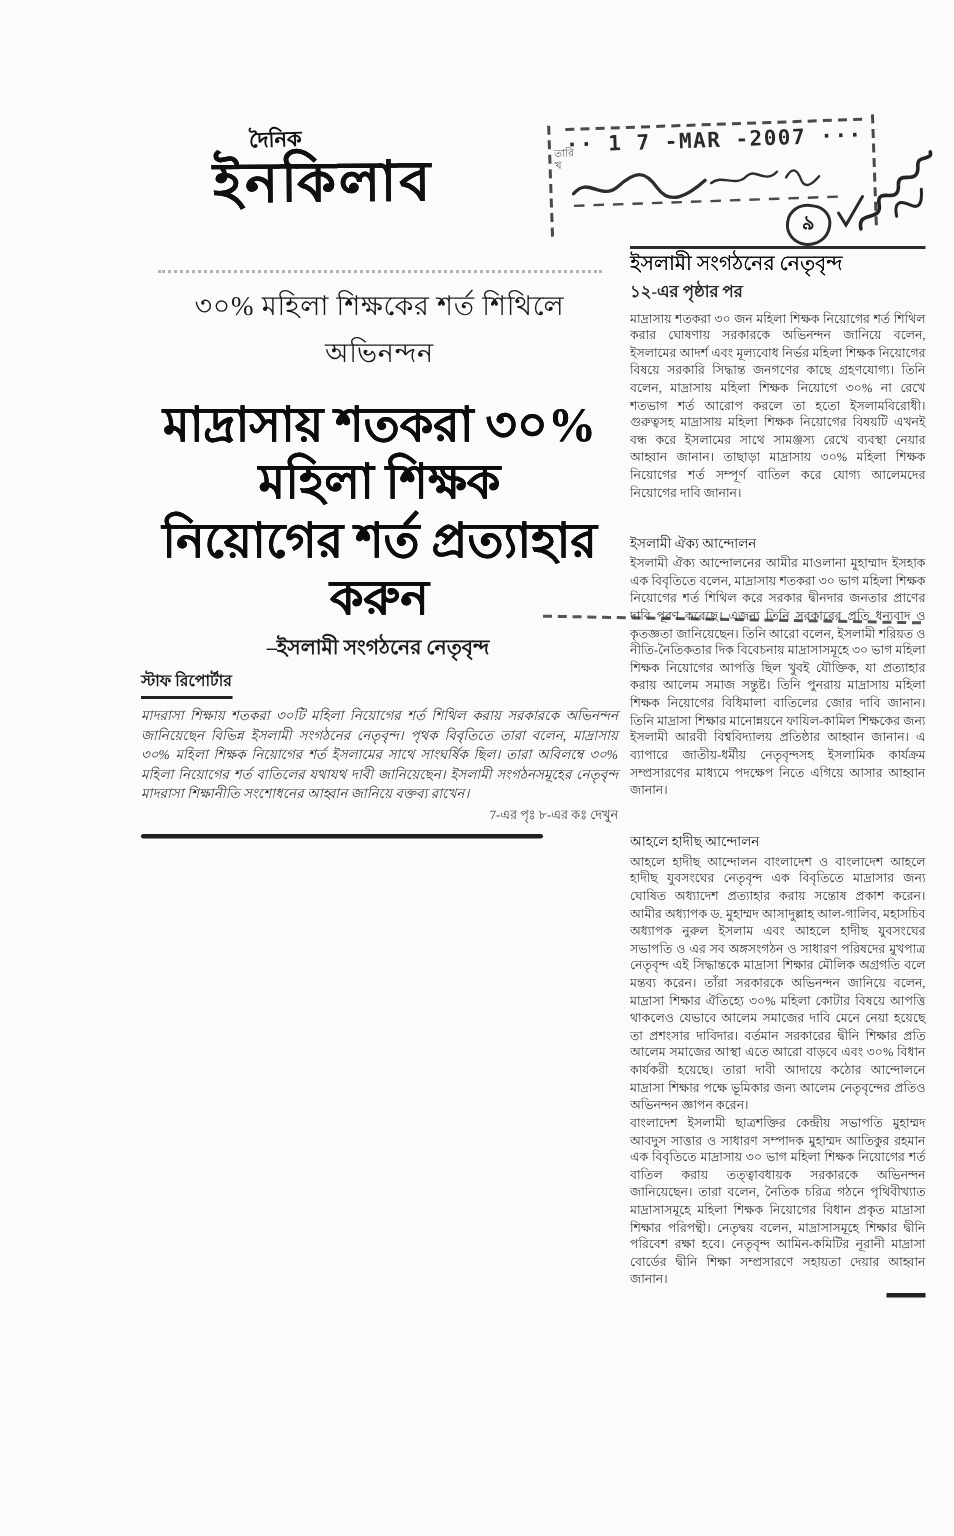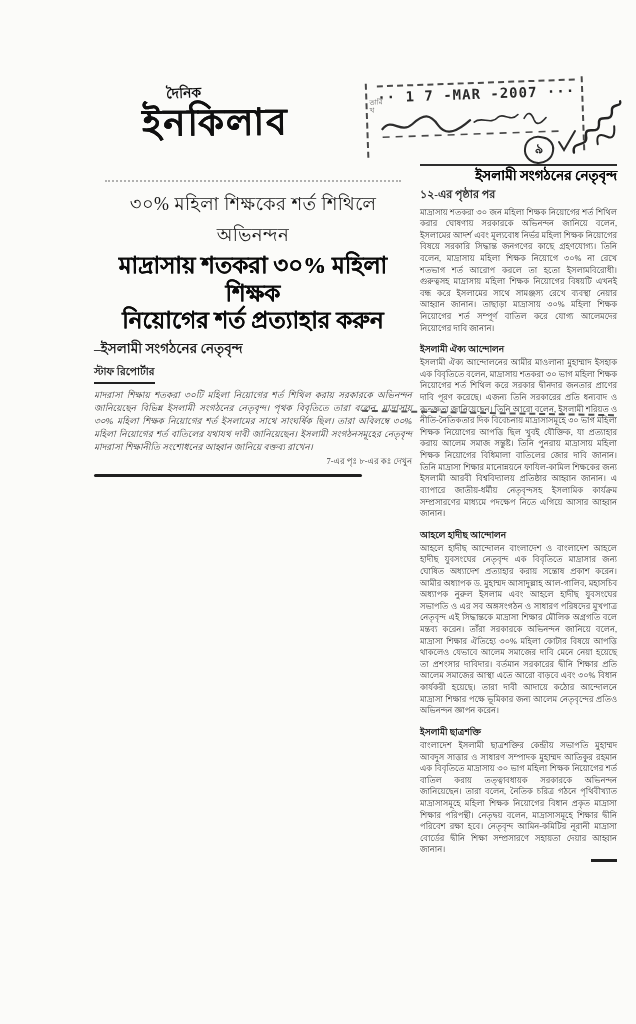--- a/index.html
+++ b/index.html
@@ -29,37 +29,37 @@
   .circle-mark{position:absolute;left:524px;top:136px;width:26px;height:24px;border:2px solid #2b2b2b;
     border-radius:50% 45% 55% 50%;transform:rotate(8deg);text-align:center;font-size:13px;font-weight:bold;
     line-height:22px;color:#222;}
   .check-mark{position:absolute;left:556px;top:128px;}
   .handwritten-note{position:absolute;left:556px;top:84px;}
 
   
   .left-article{position:absolute;left:94px;top:180px;width:318px;}
   .dotted-top{border-top:2px dotted #8a8a8a;width:296px;margin:0 auto 8px auto;opacity:.65;}
   .kicker{text-align:center;font-size:18px;color:#181818;letter-spacing:.5px;}
-  .headline{font-size:23px;font-weight:bold;text-align:center;line-height:1.2;color:#0c0c0c;margin-top:0;
+  .headline{font-size:32px;font-weight:bold;text-align:center;line-height:1.2;color:#0c0c0c;margin-top:12px;
     text-shadow:0 0 .4px #000;}
-  .attribution{text-align:left;font-size:13.5px;font-weight:bold;margin-top:3px;padding-right:2px;}
+  .attribution{text-align:center;font-size:13.5px;font-weight:bold;margin-top:3px;padding-right:2px;}
   .byline{display:inline-block;font-size:10.5px;font-weight:bold;border-bottom:2px solid #222;margin-top:2px;padding-bottom:1px;text-align:center;}
   .left-body{font-size:9px;line-height:1.45;text-align:justify;color:#323232;margin-top:5px;font-style:italic;}
   .continuation{text-align:right;font-size:8.5px;color:#3a3a3a;margin-top:1px;}
   .left-rule{height:3px;background:#1f1f1f;width:268px;margin-top:5px;border-radius:2px;}
   .rule-dashes{position:absolute;left:362px;top:412px;width:252px;border-top:2px dashed #555;transform:rotate(1deg);}
 
   
   .right-column{position:absolute;left:420px;top:164px;width:197px;}
   .rc-rule-top{border-top:2.5px solid #2e2e2e;width:100%;margin-bottom:2px;}
-  .rc-header{font-size:13.5px;font-weight:bold;text-align:right;color:#0e0e0e;line-height:1.15;
+  .rc-header{font-size:13.5px;font-weight:normal;text-align:left;color:#0e0e0e;line-height:1.15;
     text-shadow:0 0 .3px #000;}
   .rc-continued{font-size:11px;font-weight:bold;color:#2a2a2a;margin:2px 0 2px 0;}
   .rc-body{font-size:8.3px;line-height:1.4;text-align:justify;color:#343434;}
-  .rc-subhead{font-size:9px;font-weight:bold;color:#161616;margin-top:8px;}
+  .rc-subhead{font-size:9px;font-weight:normal;color:#161616;margin-top:21px;}
   .rc-end-dash{width:26px;height:3px;background:#222;margin-left:auto;margin-top:3px;}
 </style>
 </head>
 <body>
 
 <div class="masthead">
   <div class="tagline">দৈনিক</div>
   <div class="title">ইনকিলাব</div>
 </div>
 
@@ -116,17 +116,16 @@
   <div class="rc-continued">১২-এর পৃষ্ঠার পর</div>
 
   <div class="rc-body">মাদ্রাসায় শতকরা ৩০ জন মহিলা শিক্ষক নিয়োগের শর্ত শিথিল করার ঘোষণায় সরকারকে অভিনন্দন জানিয়ে বলেন, ইসলামের আদর্শ এবং মূল্যবোধ নির্ভর মহিলা শিক্ষক নিয়োগের বিষয়ে সরকারি সিদ্ধান্ত জনগণের কাছে গ্রহণযোগ্য। তিনি বলেন, মাদ্রাসায় মহিলা শিক্ষক নিয়োগে ৩০% না রেখে শতভাগ শর্ত আরোপ করলে তা হতো ইসলামবিরোধী। গুরুত্বসহ মাদ্রাসায় মহিলা শিক্ষক নিয়োগের বিষয়টি এখনই বন্ধ করে ইসলামের সাথে সামঞ্জস্য রেখে ব্যবস্থা নেয়ার আহ্বান জানান। তাছাড়া মাদ্রাসায় ৩০% মহিলা শিক্ষক নিয়োগের শর্ত সম্পূর্ণ বাতিল করে যোগ্য আলেমদের নিয়োগের দাবি জানান।</div>
 
   <div class="rc-subhead">ইসলামী ঐক্য আন্দোলন</div>
   <div class="rc-body">ইসলামী ঐক্য আন্দোলনের আমীর মাওলানা মুহাম্মাদ ইসহাক এক বিবৃতিতে বলেন, মাদ্রাসায় শতকরা ৩০ ভাগ মহিলা শিক্ষক নিয়োগের শর্ত শিথিল করে সরকার দ্বীনদার জনতার প্রাণের দাবি পূরণ করেছে। এজন্য তিনি সরকারের প্রতি ধন্যবাদ ও কৃতজ্ঞতা জানিয়েছেন। তিনি আরো বলেন, ইসলামী শরিয়ত ও নীতি-নৈতিকতার দিক বিবেচনায় মাদ্রাসাসমূহে ৩০ ভাগ মহিলা শিক্ষক নিয়োগের আপত্তি ছিল খুবই যৌক্তিক, যা প্রত্যাহার করায় আলেম সমাজ সন্তুষ্ট। তিনি পুনরায় মাদ্রাসায় মহিলা শিক্ষক নিয়োগের বিধিমালা বাতিলের জোর দাবি জানান। তিনি মাদ্রাসা শিক্ষার মানোন্নয়নে ফাযিল-কামিল শিক্ষকের জন্য ইসলামী আরবী বিশ্ববিদ্যালয় প্রতিষ্ঠার আহ্বান জানান। এ ব্যাপারে জাতীয়-ধর্মীয় নেতৃবৃন্দসহ ইসলামিক কার্যক্রম সম্প্রসারণের মাধ্যমে পদক্ষেপ নিতে এগিয়ে আসার আহ্বান জানান।</div>
 
   <div class="rc-subhead">আহলে হাদীছ আন্দোলন</div>
   <div class="rc-body">আহলে হাদীছ আন্দোলন বাংলাদেশ ও বাংলাদেশ আহলে হাদীছ যুবসংঘের নেতৃবৃন্দ এক বিবৃতিতে মাদ্রাসার জন্য ঘোষিত অধ্যাদেশ প্রত্যাহার করায় সন্তোষ প্রকাশ করেন। আমীর অধ্যাপক ড. মুহাম্মদ আসাদুল্লাহ আল-গালিব, মহাসচিব অধ্যাপক নুরুল ইসলাম এবং আহলে হাদীছ যুবসংঘের সভাপতি ও এর সব অঙ্গসংগঠন ও সাধারণ পরিষদের মুখপাত্র নেতৃবৃন্দ এই সিদ্ধান্তকে মাদ্রাসা শিক্ষার মৌলিক অগ্রগতি বলে মন্তব্য করেন। তাঁরা সরকারকে অভিনন্দন জানিয়ে বলেন, মাদ্রাসা শিক্ষার ঐতিহ্যে ৩০% মহিলা কোটার বিষয়ে আপত্তি থাকলেও যেভাবে আলেম সমাজের দাবি মেনে নেয়া হয়েছে তা প্রশংসার দাবিদার। বর্তমান সরকারের দ্বীনি শিক্ষার প্রতি আলেম সমাজের আস্থা এতে আরো বাড়বে এবং ৩০% বিধান কার্যকরী হয়েছে। তারা দাবী আদায়ে কঠোর আন্দোলনে মাদ্রাসা শিক্ষার পক্ষে ভূমিকার জন্য আলেম নেতৃবৃন্দের প্রতিও অভিনন্দন জ্ঞাপন করেন।</div>
 
-  <div class="rc-subhead">ইসলামী ছাত্রশক্তি</div>
   <div class="rc-body">বাংলাদেশ ইসলামী ছাত্রশক্তির কেন্দ্রীয় সভাপতি মুহাম্মদ আবদুস সাত্তার ও সাধারণ সম্পাদক মুহাম্মদ আতিকুর রহমান এক বিবৃতিতে মাদ্রাসায় ৩০ ভাগ মহিলা শিক্ষক নিয়োগের শর্ত বাতিল করায় তত্ত্বাবধায়ক সরকারকে অভিনন্দন জানিয়েছেন। তারা বলেন, নৈতিক চরিত্র গঠনে পৃথিবীখ্যাত মাদ্রাসাসমূহে মহিলা শিক্ষক নিয়োগের বিধান প্রকৃত মাদ্রাসা শিক্ষার পরিপন্থী। নেতৃদ্বয় বলেন, মাদ্রাসাসমূহে শিক্ষার দ্বীনি পরিবেশ রক্ষা হবে। নেতৃবৃন্দ আমিন-কমিটির নূরানী মাদ্রাসা বোর্ডের দ্বীনি শিক্ষা সম্প্রসারণে সহায়তা দেয়ার আহ্বান জানান।</div>
 
   <div class="rc-end-dash"></div>
 </div>
 
 </body></html>

